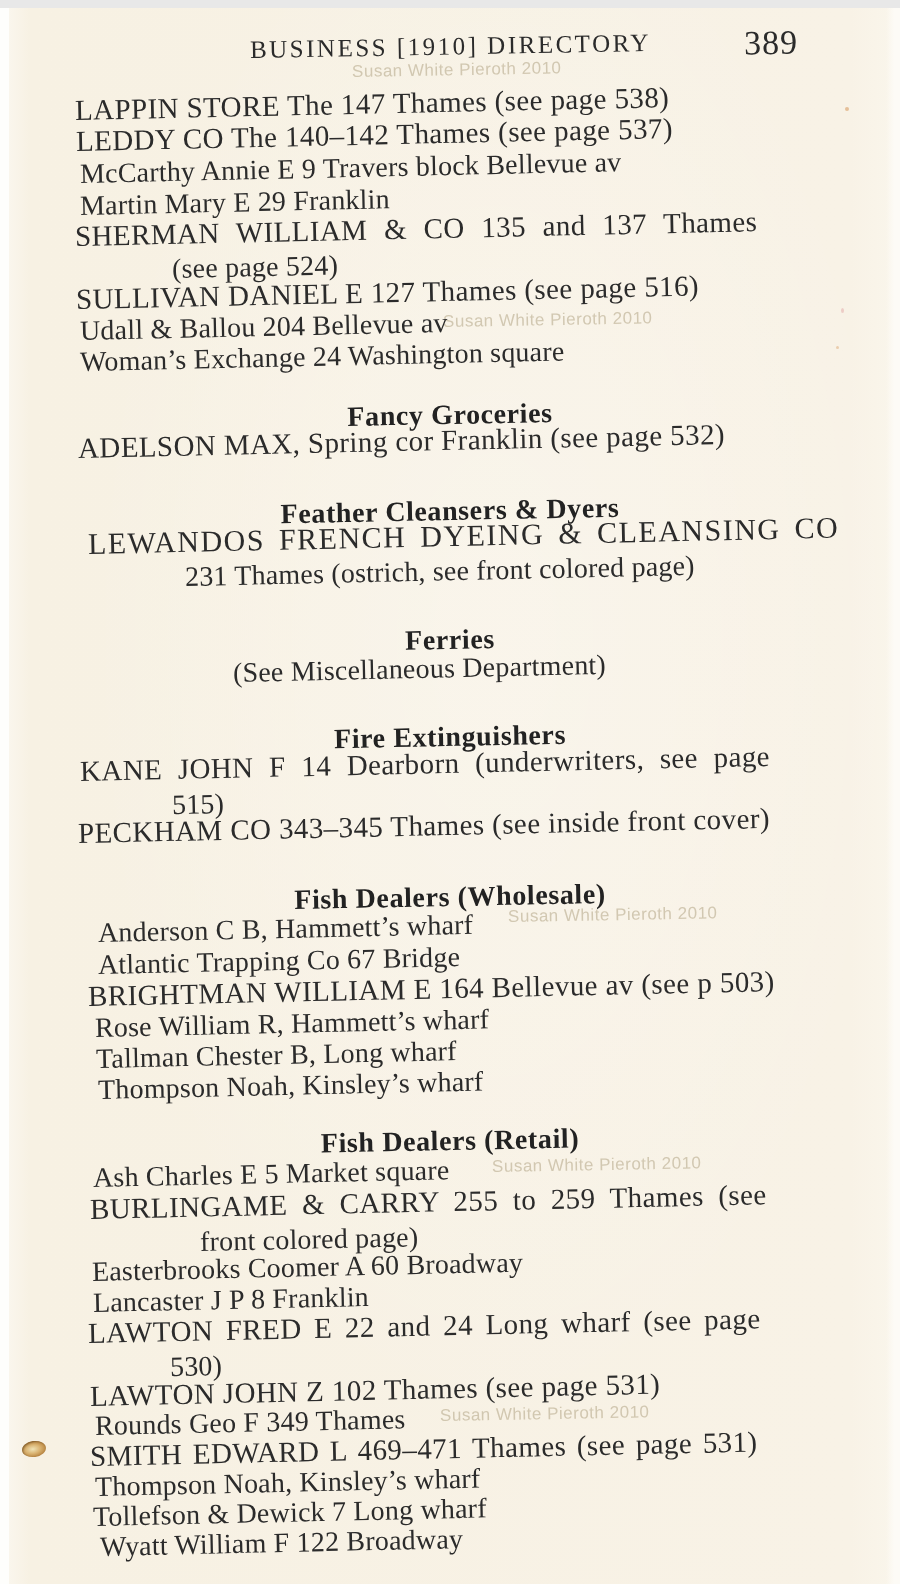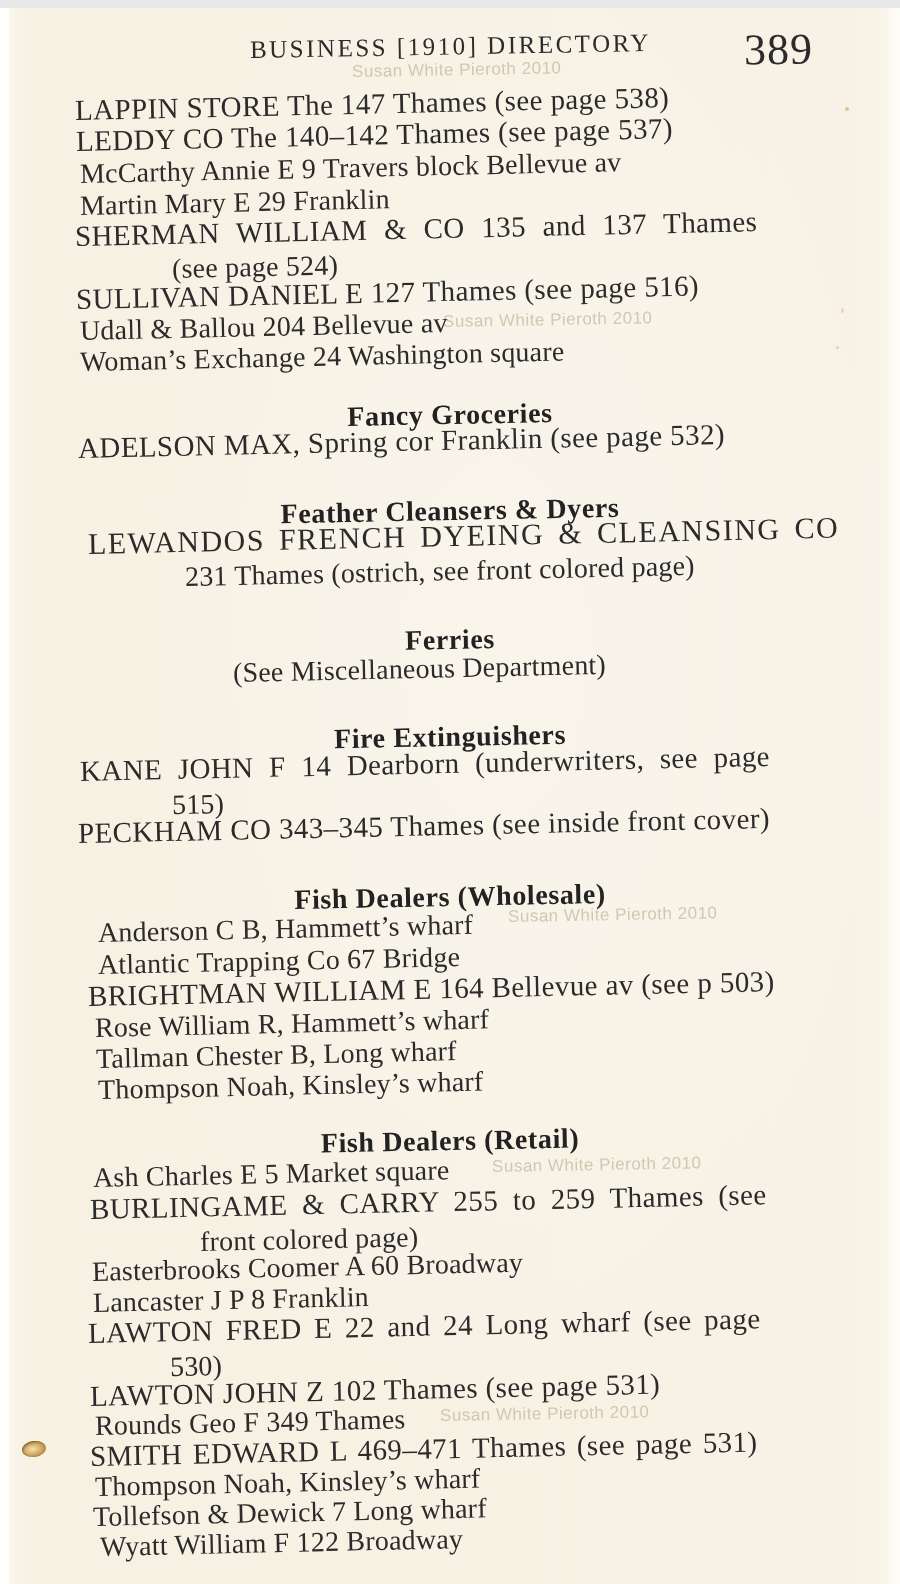--- a/index.html
+++ b/index.html
@@ -35,21 +35,21 @@
   .ws8{word-spacing:8px;} .ws9{word-spacing:9px;}
   .lew{letter-spacing:1.5px;word-spacing:5px;font-size:30px;}
   .hdr-title{
     position:absolute;left:250px;top:28px;
     font-size:25px;letter-spacing:2.5px;font-weight:500;
     transform:rotate(-1deg);transform-origin:0 50%;
     white-space:nowrap;
   }
   .hdr-page{
     position:absolute;left:744px;top:16px;
-    font-size:44px;letter-spacing:1px;
+    font-size:34px;letter-spacing:1px;
     transform:rotate(-1deg);
   }
   .wm{
     position:absolute;
     font-family:"Liberation Sans", sans-serif;
     font-size:17px;letter-spacing:0.5px;
     color:rgba(186,173,144,0.62);
     transform:rotate(-1deg);transform-origin:0 50%;
     white-space:nowrap;
   }

